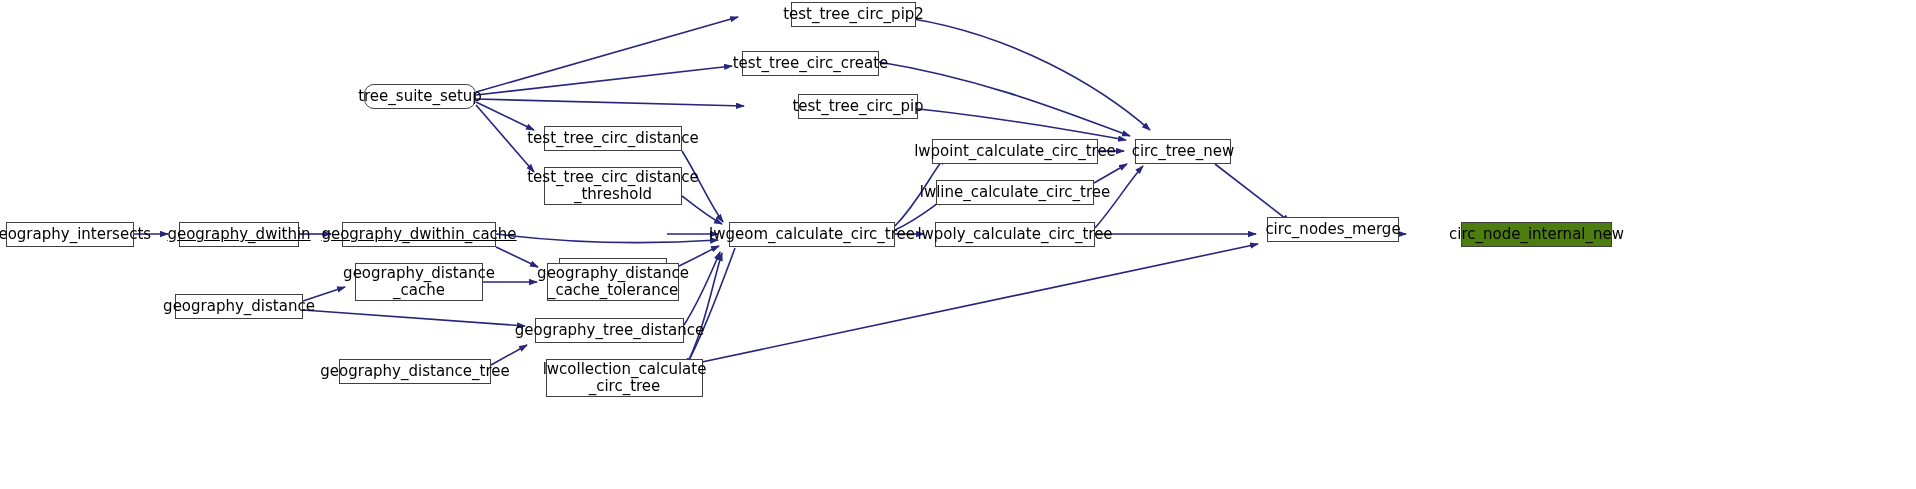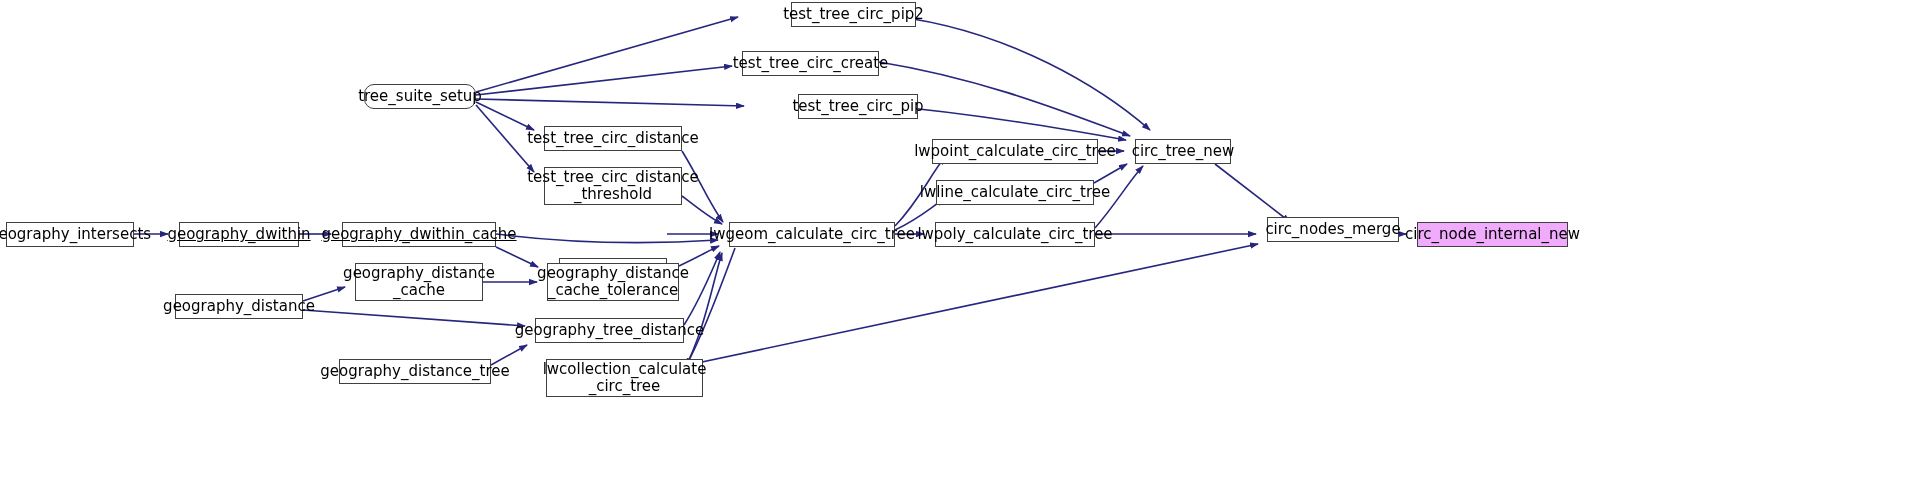--- a/index.html
+++ b/index.html
@@ -20,21 +20,21 @@
     color:#000000;
     font-size:15px;
     line-height:17px;
     display:flex;
     align-items:center;
     justify-content:center;
     text-align:center;
     white-space:pre;
     letter-spacing:0px;
   }
-  .node.hl{ background:#f0abfc; }
+  .node.hl{ background:#4d7c0f;margin-left:44px; }
   .node span{display:block;}
 </style>
 </head>
 <body>
 
 <div id="canvas">
   <svg id="edges" viewBox="0 0 1916 489" xmlns="http://www.w3.org/2000/svg">
     <defs>
       <marker id="ah" markerWidth="9" markerHeight="9" refX="8" refY="3.2" orient="auto" markerUnits="userSpaceOnUse">
         <path d="M0,0 L9,3.2 L0,6.4 z" fill="#26267f"></path>

